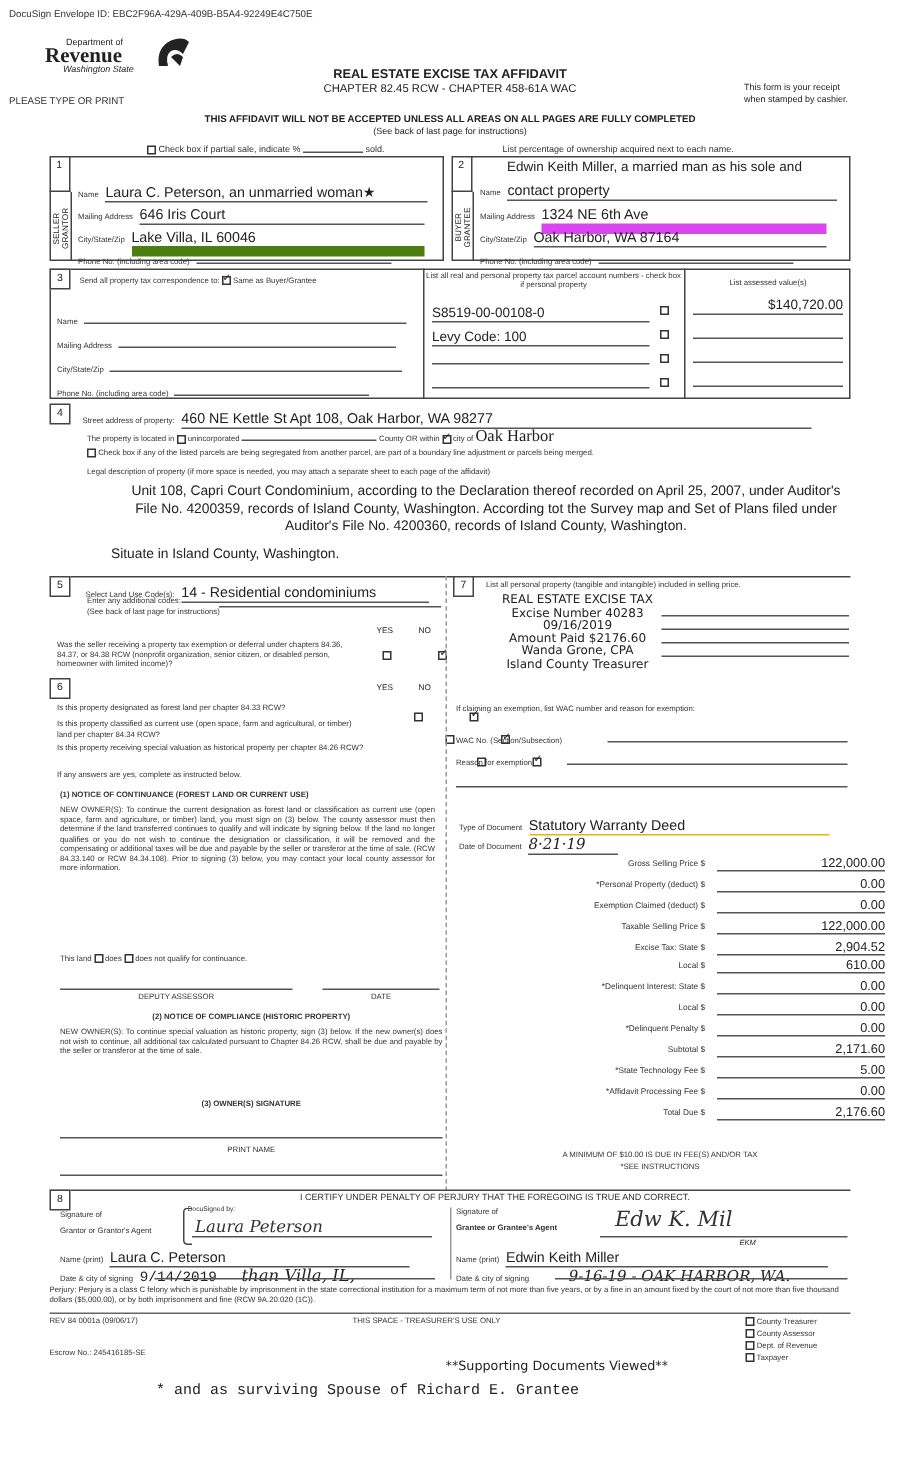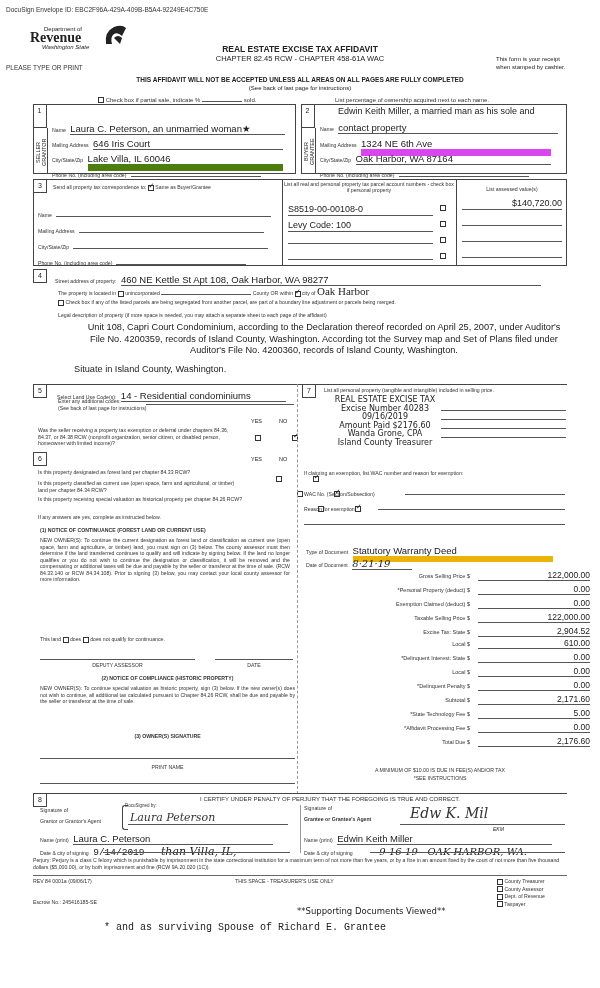--- a/index.html
+++ b/index.html
@@ -242,21 +242,21 @@
 
 <div class="abs tiny" style="left:304px;top:470px;">If claiming an exemption, list WAC number and reason for exemption:</div>
 <div class="abs tiny" style="left:304px;top:491px;">WAC No. (Section/Subsection)</div>
 <div class="abs" style="left:405px;top:494px;width:160px;border-bottom:1px solid #555;"></div>
 <div class="abs tiny" style="left:304px;top:506px;">Reason for exemption</div>
 <div class="abs" style="left:378px;top:509px;width:187px;border-bottom:1px solid #555;"></div>
 <div class="abs" style="left:304px;top:524px;width:261px;border-bottom:1px solid #555;"></div>
 
 <div class="abs" style="left:306px;top:540px;width:260px;">
   <span class="tiny">Type of Document</span>
-  <span class="hand" style="display:inline-block;width:200px;border-bottom:6px solid #eab308;">Statutory Warranty Deed</span>
+  <span class="hand" style="display:inline-block;width:200px;border-bottom:1px solid #eab308;">Statutory Warranty Deed</span>
 </div>
 <div class="abs" style="left:306px;top:553px;width:260px;">
   <span class="tiny">Date of Document</span>
   <span class="hand" style="display:inline-block;width:60px;border-bottom:1px solid #555;font-family:'DejaVu Serif',serif;font-style:italic;font-size:10px;">8·21·19</span>
 </div>
 
 
 <div class="fee-row" style="top:570px;">
     <span class="fee-label">Gross Selling Price  $</span>
     <span class="fee-val">122,000.00</span>

